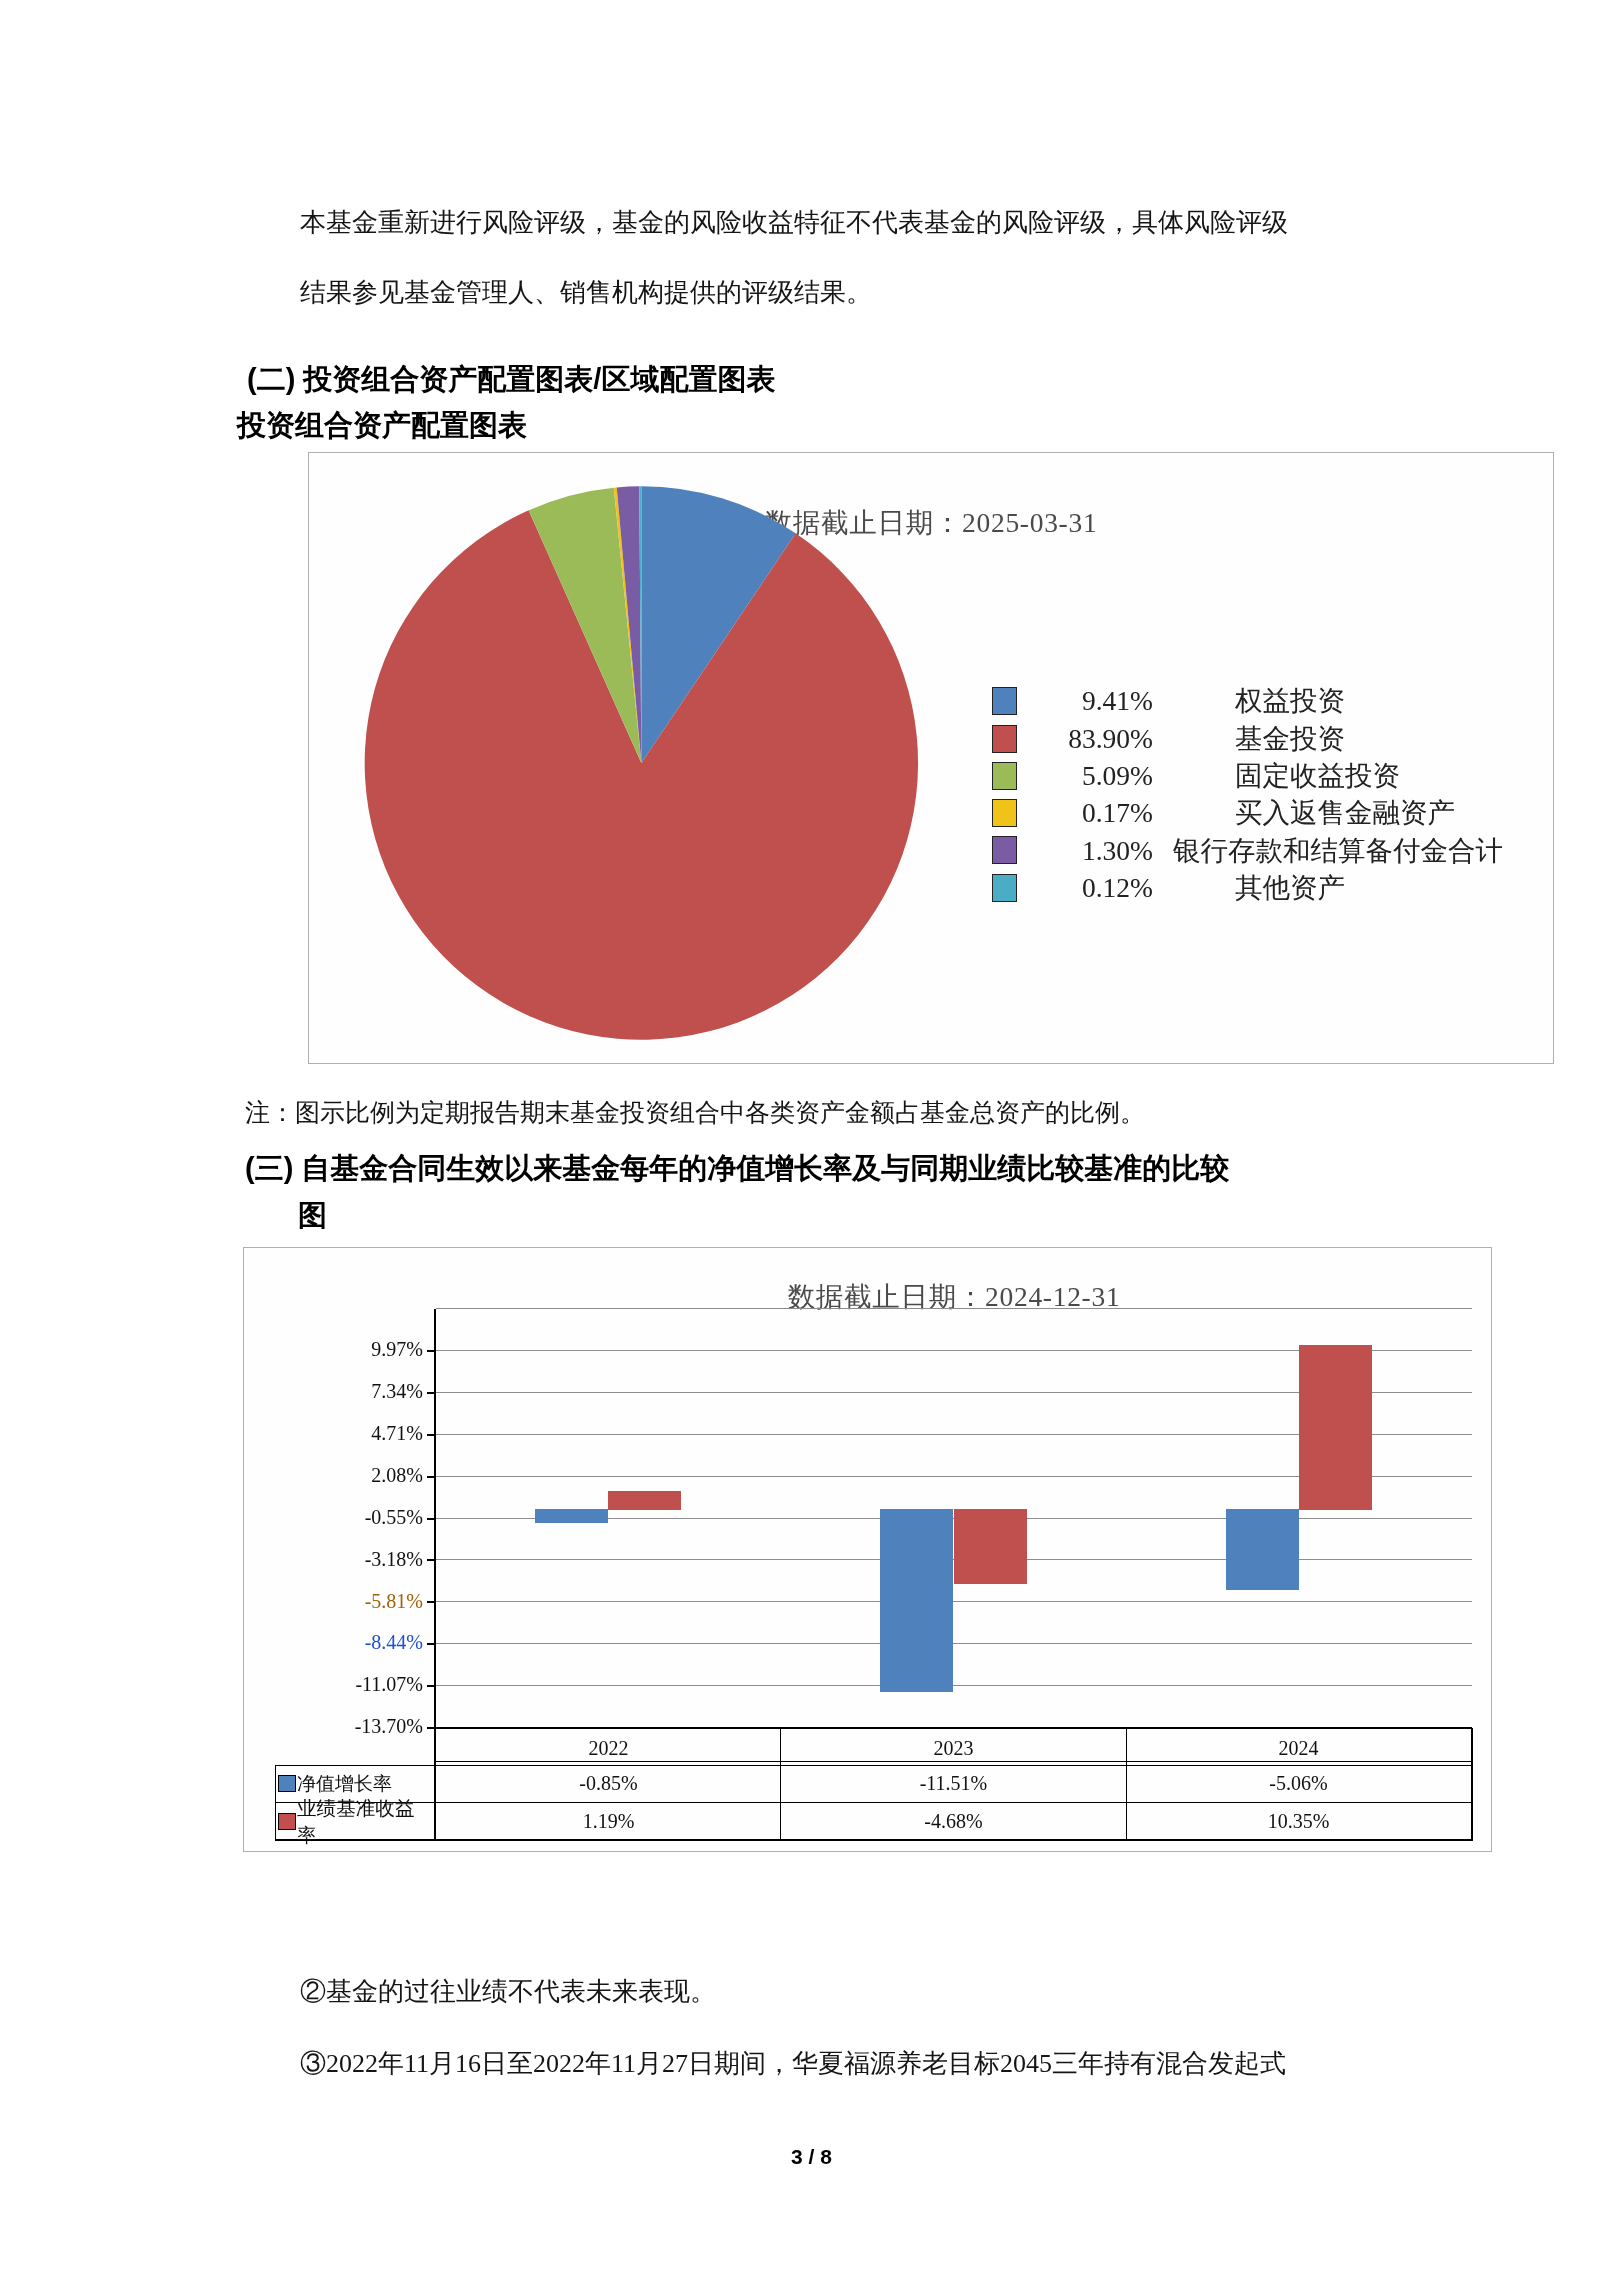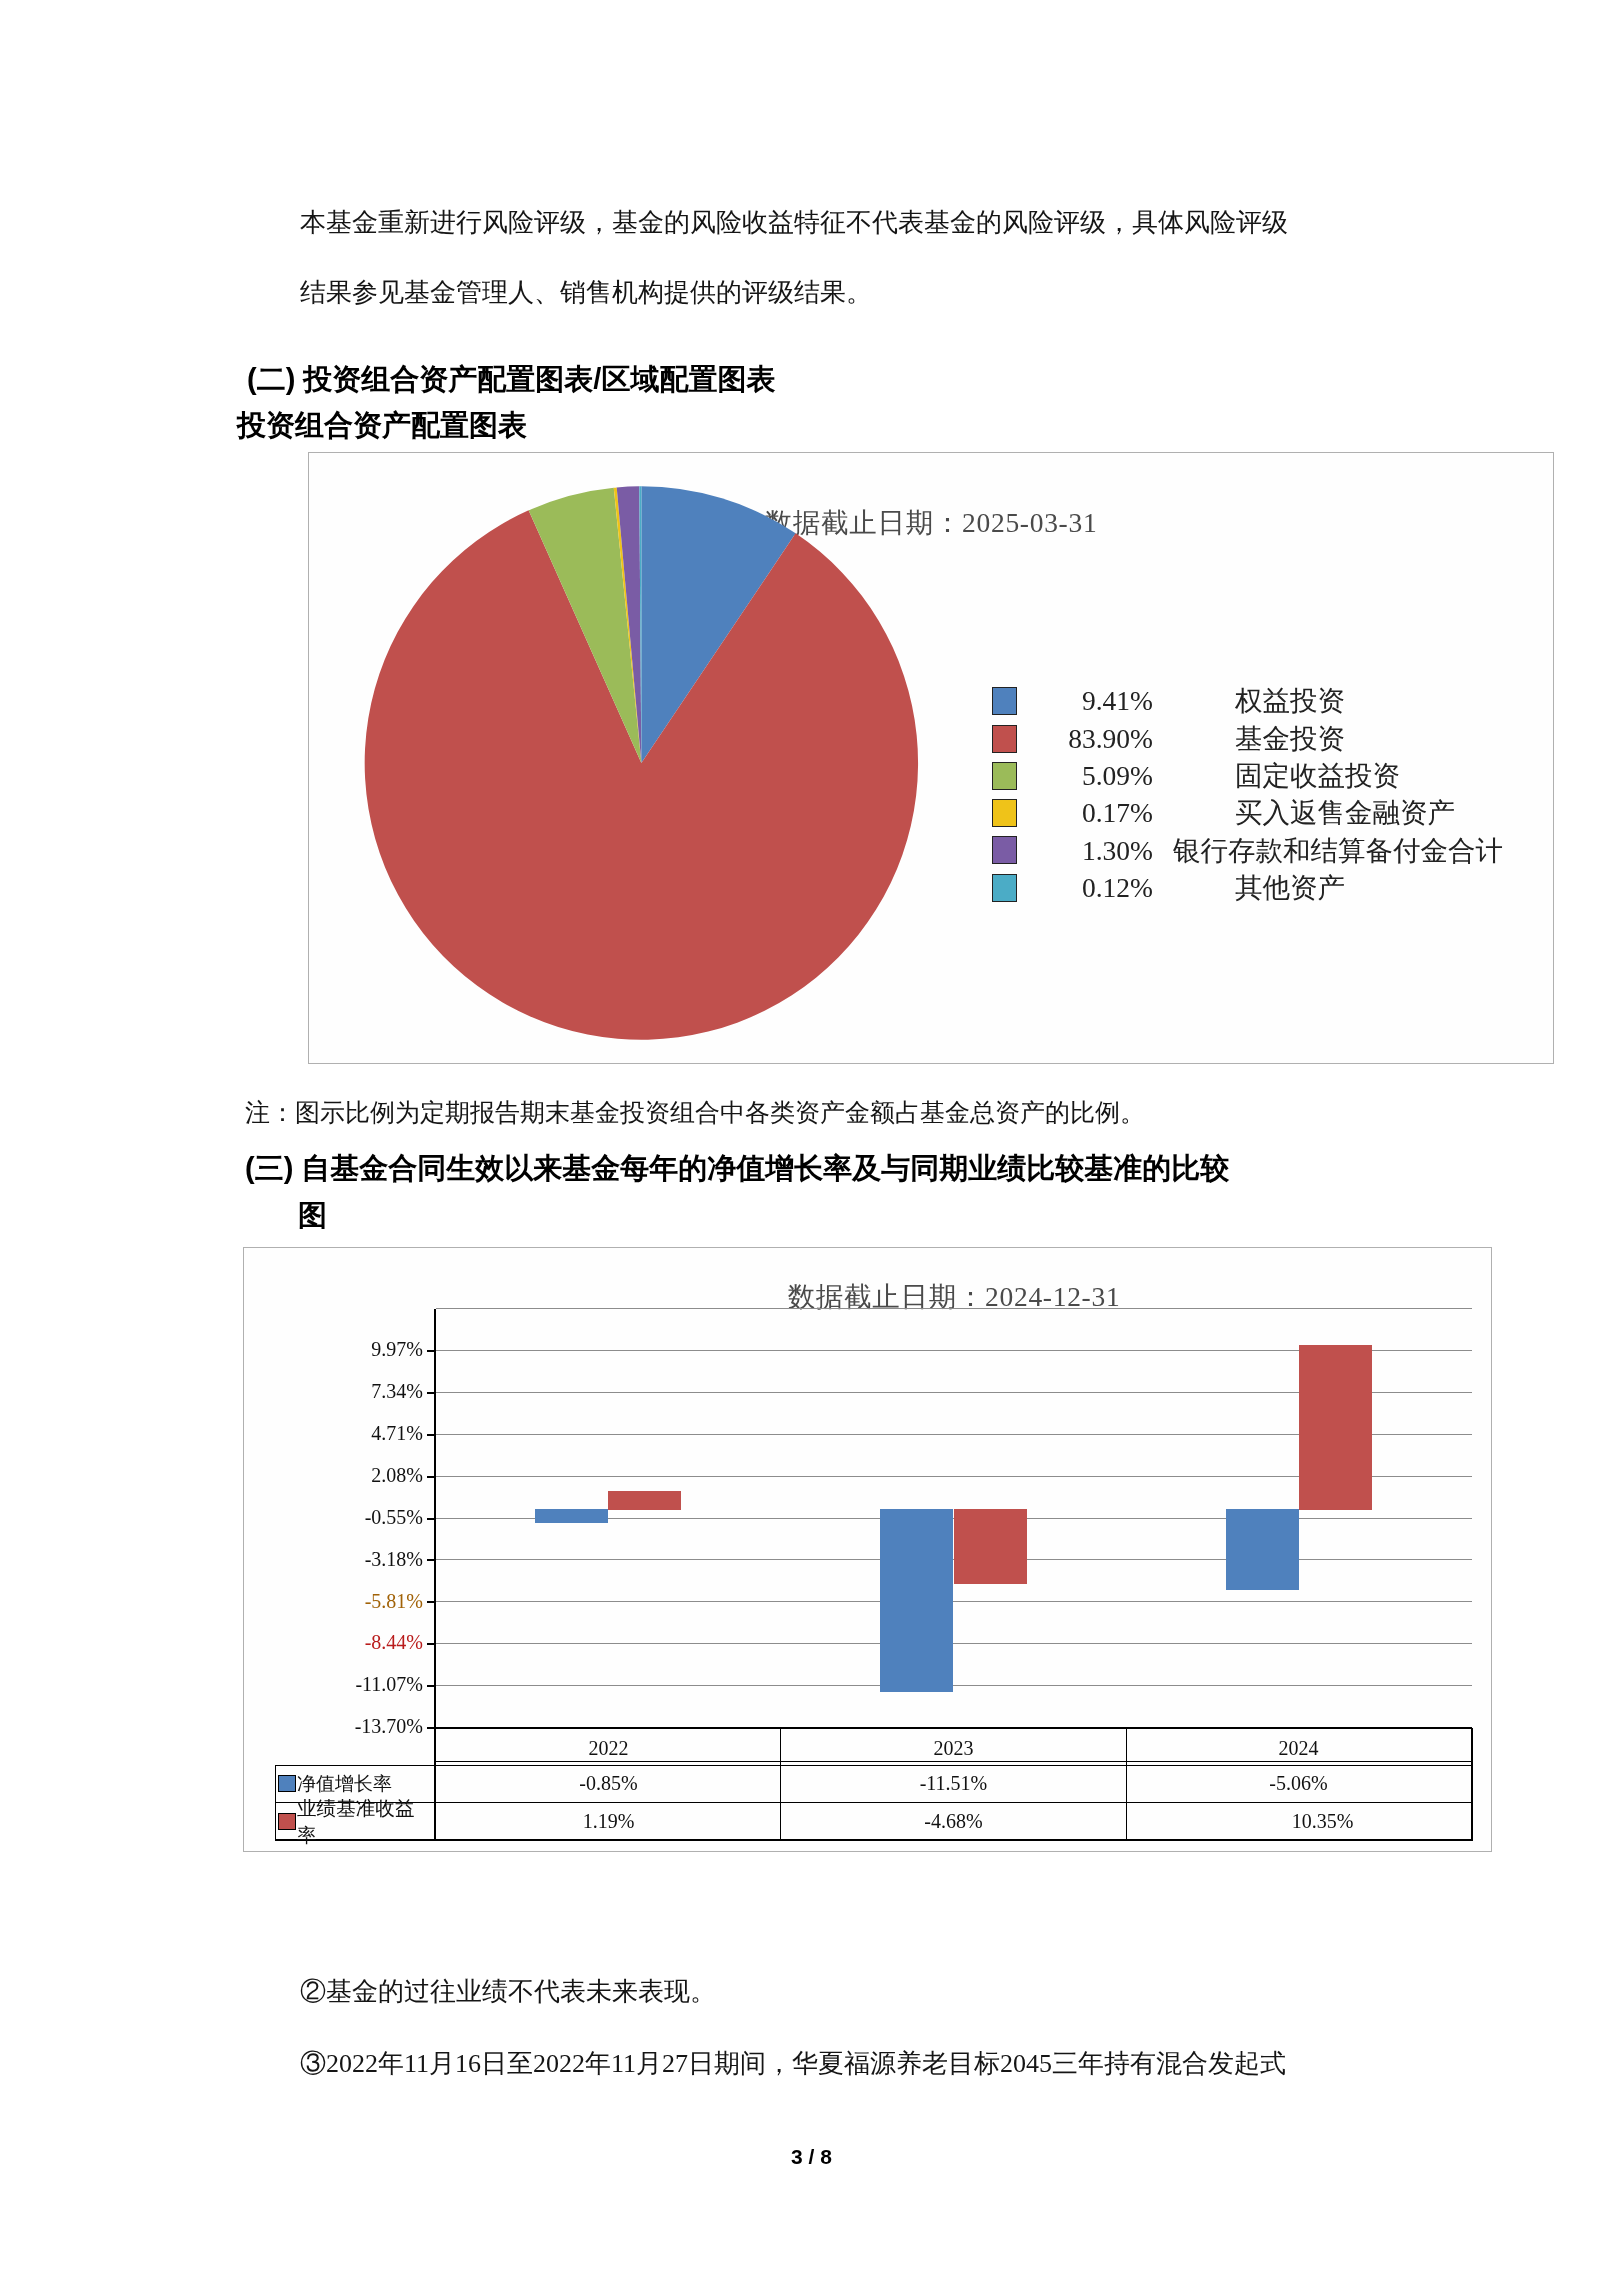--- a/index.html
+++ b/index.html
@@ -84,21 +84,21 @@
       <div style="position: absolute; left: 183px; top: 270px; width: 9.2px; height: 2px; background: rgb(0, 0, 0);"></div>
       <div style="position: absolute; left: 61px; top: 258px; width: 118px; text-align: right; font-size: 20px; color: rgb(17, 17, 17);">-0.55%</div>
       <div style="position: absolute; left: 192px; top: 311px; width: 1036px; height: 1.3px; background: rgb(140, 140, 140);"></div>
       <div style="position: absolute; left: 183px; top: 311px; width: 9.2px; height: 2px; background: rgb(0, 0, 0);"></div>
       <div style="position: absolute; left: 61px; top: 300px; width: 118px; text-align: right; font-size: 20px; color: rgb(17, 17, 17);">-3.18%</div>
       <div style="position: absolute; left: 192px; top: 353px; width: 1036px; height: 1.3px; background: rgb(140, 140, 140);"></div>
       <div style="position: absolute; left: 183px; top: 353px; width: 9.2px; height: 2px; background: rgb(0, 0, 0);"></div>
       <div style="position: absolute; left: 61px; top: 342px; width: 118px; text-align: right; font-size: 20px; color: #a16207;">-5.81%</div>
       <div style="position: absolute; left: 192px; top: 395px; width: 1036px; height: 1.3px; background: rgb(140, 140, 140);"></div>
       <div style="position: absolute; left: 183px; top: 395px; width: 9.2px; height: 2px; background: rgb(0, 0, 0);"></div>
-      <div style="position: absolute; left: 61px; top: 383px; width: 118px; text-align: right; font-size: 20px; color: #b91c1c;">-8.44%</div>
+      <div style="position: absolute; left: 61px; top: 383px; width: 118px; text-align: right; font-size: 20px; color: #1d4ed8;">-8.44%</div>
       <div style="position: absolute; left: 192px; top: 437px; width: 1036px; height: 1.3px; background: rgb(140, 140, 140);"></div>
       <div style="position: absolute; left: 183px; top: 437px; width: 9.2px; height: 2px; background: rgb(0, 0, 0);"></div>
       <div style="position: absolute; left: 61px; top: 425px; width: 118px; text-align: right; font-size: 20px; color: rgb(17, 17, 17);">-11.07%</div>
       <div style="position: absolute; left: 192px; top: 479px; width: 1036px; height: 2px; background: rgb(0, 0, 0);"></div>
       <div style="position: absolute; left: 183px; top: 479px; width: 9.2px; height: 2px; background: rgb(0, 0, 0);"></div>
       <div style="position: absolute; left: 61px; top: 467px; width: 118px; text-align: right; font-size: 20px; color: rgb(17, 17, 17);">-13.70%</div>
       <div style="position: absolute; left: 190px; top: 61px; width: 2px; height: 419px; background: rgb(0, 0, 0);"></div>
       <div style="position: absolute; left: 291px; top: 261px; width: 73px; height: 13.5px; background: rgb(79, 129, 189);"></div>
       <div style="position: absolute; left: 364px; top: 243px; width: 73px; height: 19px; background: rgb(192, 80, 77);"></div>
       <div style="position: absolute; left: 636px; top: 261px; width: 73px; height: 183px; background: rgb(79, 129, 189);"></div>
@@ -124,21 +124,21 @@
       </div>
       <div style="position: absolute; left: 192px; top: 519px; width: 345px; height: 33px; line-height: 33px; text-align: center; font-size: 20px;">-0.85%</div>
       <div style="position: absolute; left: 537px; top: 519px; width: 345px; height: 33px; line-height: 33px; text-align: center; font-size: 20px;">-11.51%</div>
       <div style="position: absolute; left: 882px; top: 519px; width: 345px; height: 33px; line-height: 33px; text-align: center; font-size: 20px;">-5.06%</div>
       <div style="position: absolute; left: 34px; top: 557px; width: 155px; height: 33px; display: flex; align-items: center; font-size: 19.6px;">
         <span style="display: inline-block; width: 15.7px; height: 15.7px; background: rgb(192, 80, 77); border: 1.3px solid rgb(0, 0, 0); margin-right: 1.3px; flex: 0 0 auto;"></span>
         <span>业绩基准收益率</span>
       </div>
       <div style="position: absolute; left: 192px; top: 557px; width: 345px; height: 33px; line-height: 33px; text-align: center; font-size: 20px;">1.19%</div>
       <div style="position: absolute; left: 537px; top: 557px; width: 345px; height: 33px; line-height: 33px; text-align: center; font-size: 20px;">-4.68%</div>
-      <div style="position: absolute; left: 882px; top: 557px; width: 345px; height: 33px; line-height: 33px; text-align: center; font-size: 20px; padding-left: 24px;">10.35%</div>
+      <div style="position: absolute; left: 882px; top: 557px; width: 345px; height: 33px; line-height: 33px; text-align: center; font-size: 20px;">10.35%</div>
     </div>
 
   <div class="body-text" style="left:300px;top:1977px;">②基金的过往业绩不代表未来表现。</div>
   <div class="body-text" style="left:300px;top:2049px;">③2022年11月16日至2022年11月27日期间，华夏福源养老目标2045三年持有混合发起式</div>
 
   <div class="footer">3 / 8</div>
 </div>
 
 
 </body></html>

